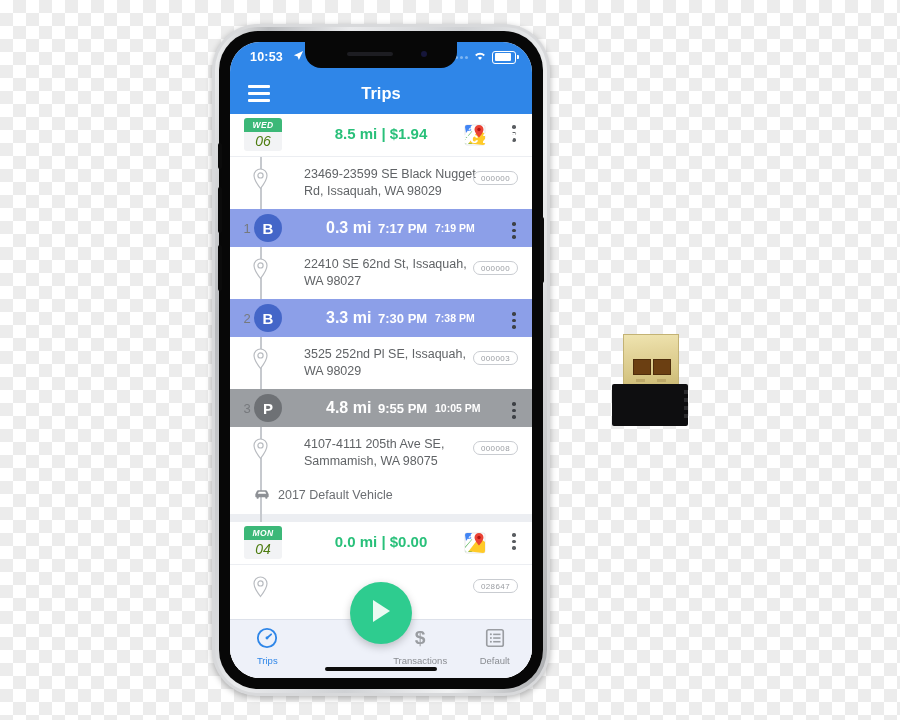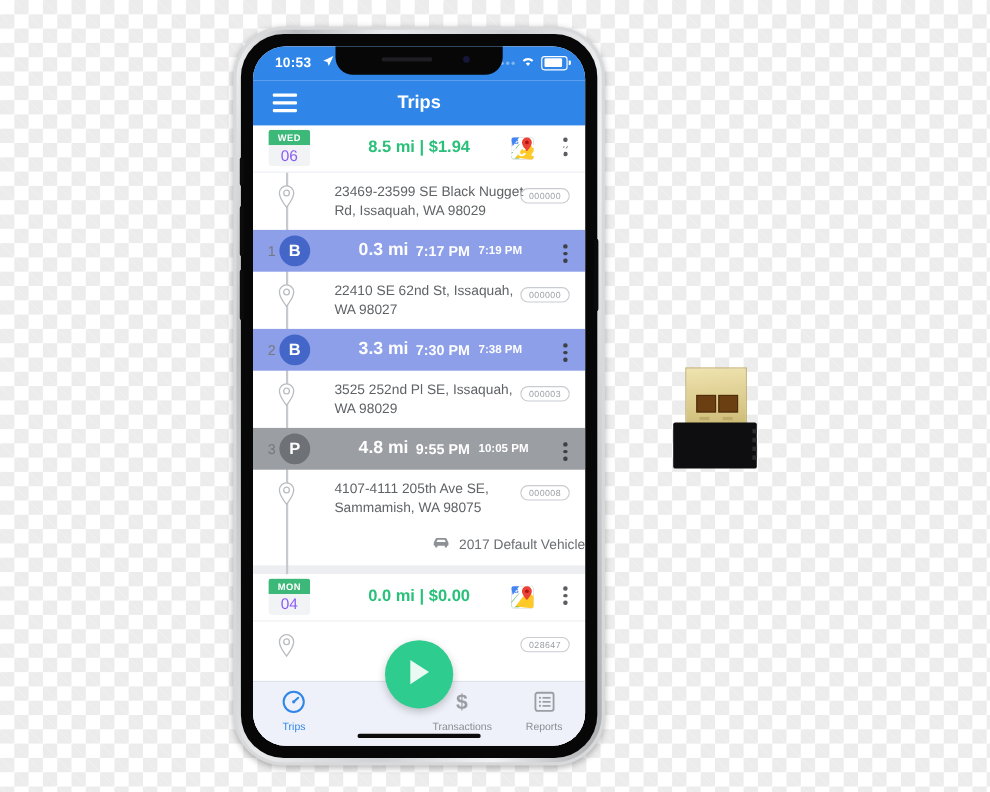--- a/index.html
+++ b/index.html
@@ -72,23 +72,23 @@
   #nav-title{position:absolute;left:0;right:0;top:11px;text-align:center;font-size:16.5px;font-weight:bold;}
   #nav-month{position:absolute;right:16px;top:12px;font-size:15px;font-weight:bold;margin-top:44px;}
 
   
   #content{position:absolute;left:0;top:72px;right:0;bottom:0;background:#fff;overflow:hidden;}
   .gap{height:8px;background:#eceef2;}
 
   
   .day-header{height:42px;background:#fff;position:relative;border-bottom:1px solid #eceef2;}
   .daybadge{position:absolute;left:14px;top:4px;width:38px;border-radius:3px;overflow:hidden;
-            text-align:center;font-family:"Liberation Sans",sans-serif;}
+            text-align:center;font-family:"Liberation Sans",sans-serif;font-style:italic;}
   .daybadge .dow{background:#3cb878;color:#fff;font-size:8.5px;font-weight:bold;padding:2px 0 1.5px;letter-spacing:.4px;}
-  .daybadge .dnum{background:#f2f3f5;color:#8b5cf6;font-size:14px;padding:1px 0 2px;}
+  .daybadge .dnum{background:#f2f3f5;color:#4d7c0f;font-size:14px;padding:1px 0 2px;}
   .daysum{position:absolute;left:0;right:0;top:11px;text-align:center;color:#29c07a;font-size:15px;font-weight:bold;}
   .gmaps{position:absolute;right:46px;top:10px;width:22px;height:22px;}
   .kebab{position:absolute;right:16px;top:11px;width:4px;cursor:pointer;}
   .kebab i{display:block;width:3.5px;height:3.5px;border-radius:50%;background:#5a5d61;margin-bottom:3px;}
   .kebab i:last-child{margin-bottom:0;}
 
   
   .addr-row{position:relative;padding:9px 0 9px 54px;min-height:34px;}
   .pin{position:absolute;left:22px;top:11px;width:17px;height:22px;}
   .addr-text{font-size:12.5px;color:#606366;line-height:1.35;max-width:176px;margin-left:20px;}
@@ -108,21 +108,21 @@
               color:#fff;font-size:15px;font-weight:bold;}
   .trip-row.blue .trip-badge{background:#4466c8;}
   .trip-row.gray .trip-badge{background:#6e7175;}
   .trip-dist{position:absolute;left:96px;color:#fff;font-size:16px;font-weight:bold;}
   .trip-t1{position:absolute;left:148px;color:#fff;font-size:13px;font-weight:bold;}
   .trip-t2{position:absolute;left:205px;color:#fff;font-size:10.5px;font-weight:bold;}
   .trip-row .kebab{top:13px;}
   .trip-row .kebab i{background:#3d4045;}
 
   
-  .vehicle-row{position:relative;padding:7px 0 10px 24px;display:flex;align-items:center;gap:8px;justify-content:flex-end;}
+  .vehicle-row{position:relative;padding:7px 0 10px 24px;display:flex;align-items:center;gap:8px;}
   .vehicle-row .vtext{font-size:12.5px;color:#6b6e72;}
 
   
   #tabbar{position:absolute;left:0;right:0;bottom:0;height:58px;background:#eef1f9;
           border-top:1px solid #dde1ea;display:flex;align-items:flex-start;z-index:20;}
   .tab{flex:1;text-align:center;padding-top:7px;cursor:pointer;}
   .tab .tlabel{font-size:9.5px;color:#8a8d92;margin-top:2px;}
   .tab.active .tlabel{color:#2f86e8;}
   .tab.spacer{flex:1.05;}
   #home-indicator{position:absolute;left:50%;transform:translateX(-50%);bottom:7px;
@@ -395,21 +395,21 @@
             <svg width="22" height="22" viewBox="0 0 24 24">
               <rect x="3" y="3" width="18" height="18" rx="2" fill="none" stroke="#9a9da2" stroke-width="1.8"></rect>
               <circle cx="7.5" cy="8" r="1.1" fill="#9a9da2"></circle>
                 <rect x="10" y="7.2" width="8" height="1.7" fill="#9a9da2"></rect>
               <circle cx="7.5" cy="12" r="1.1" fill="#9a9da2"></circle>
                 <rect x="10" y="11.2" width="8" height="1.7" fill="#9a9da2"></rect>
               <circle cx="7.5" cy="16" r="1.1" fill="#9a9da2"></circle>
                 <rect x="10" y="15.2" width="8" height="1.7" fill="#9a9da2"></rect>
             </svg>
           </span>
-          <div class="tlabel">Reports</div>
+          <div class="tlabel">Default</div>
         </div>
       </div>
 
       <div id="home-indicator"></div>
     </div>
   </div>
 </div>
 
 <div id="usb">
   <div id="usb-metal">

